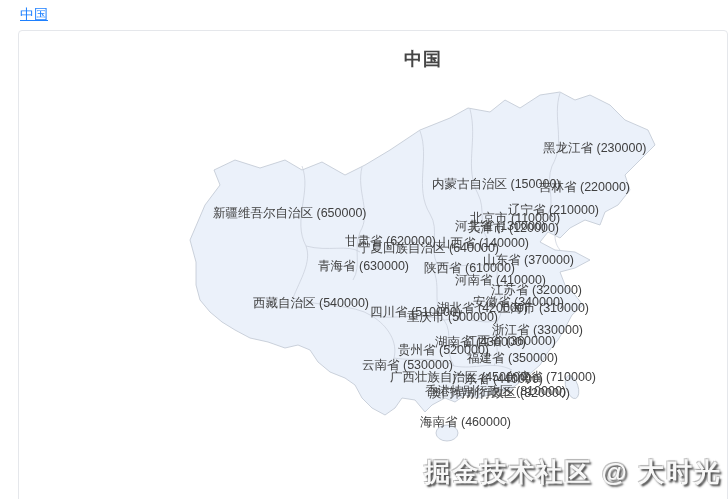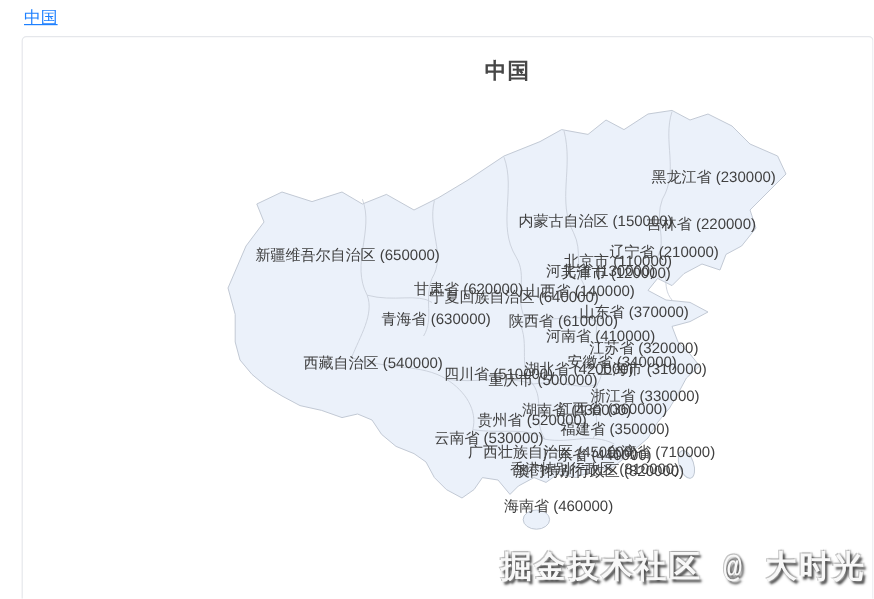--- a/index.html
+++ b/index.html
@@ -8,21 +8,21 @@
   .crumb{position:absolute;left:20px;top:6px;font-size:14px;color:#1e80ff;text-decoration:underline;cursor:pointer;}
   .panel{position:absolute;left:18px;top:30px;width:708px;height:478px;background:#ffffff;
          border:1px solid #e5e7eb;border-radius:4px;}
   .chart-title{position:absolute;left:404px;top:47px;font-size:18px;font-weight:bold;color:#464646;letter-spacing:1px;}
   #map-svg{position:absolute;left:18px;top:30px;width:710px;height:469px;}
   #map-svg .region{fill:#ebf1fa;stroke:#bfc7d2;stroke-width:0.8;}
   #map-svg .inner{fill:none;stroke:#c7cdd8;stroke-width:0.7;}
   #map-svg text{font-family:"Liberation Sans","DejaVu Sans",sans-serif;font-size:12.5px;fill:#404040;}
   .watermark{position:absolute;right:6px;bottom:9px;font-size:26px;font-weight:bold;color:#f8f8f8;
              letter-spacing:2px;
-             text-shadow:2px 2px 2px rgba(70,70,70,0.95), -1px -1px 0 rgba(130,130,130,0.45), 1px -1px 1px rgba(100,100,100,0.4);font-family:Liberation Mono, monospace;}
+             text-shadow:2px 2px 2px rgba(70,70,70,0.95), -1px -1px 0 rgba(130,130,130,0.45), 1px -1px 1px rgba(100,100,100,0.4);}
 </style>
 </head>
 <body>
 
 <div id="screen">
 
   <a class="crumb" href="#">中国</a>
 
   <div class="panel"></div>
 

